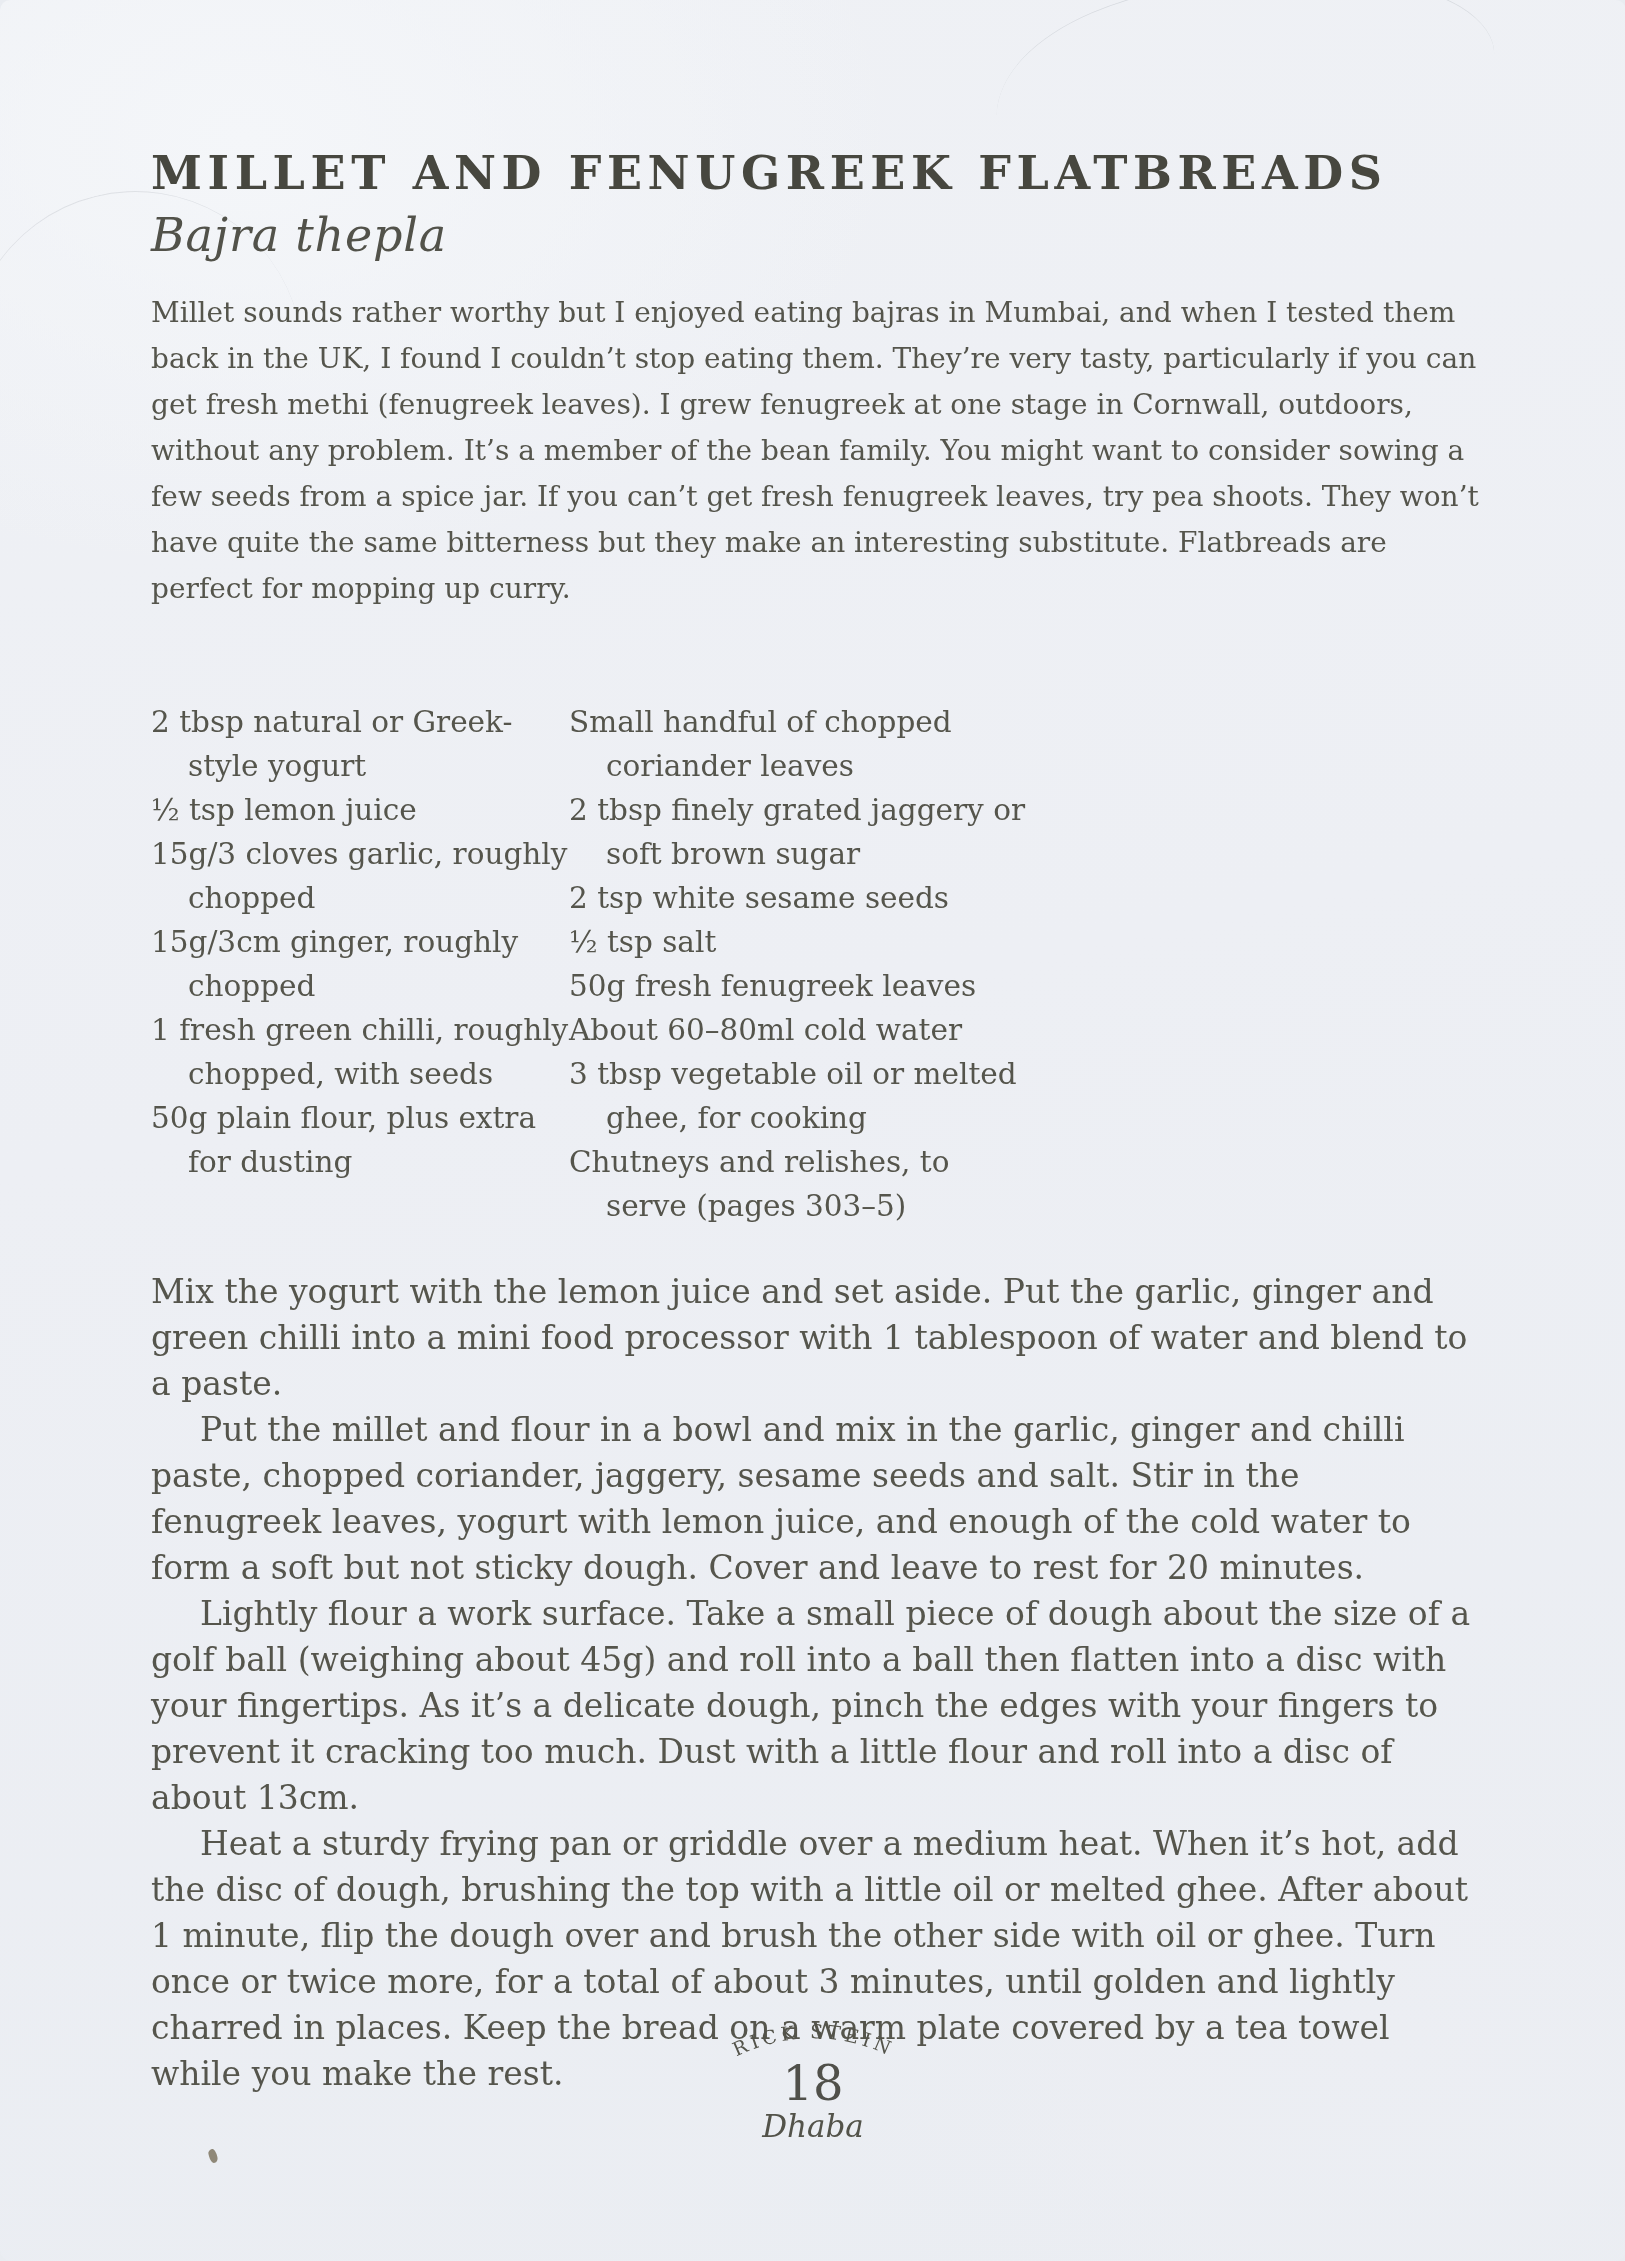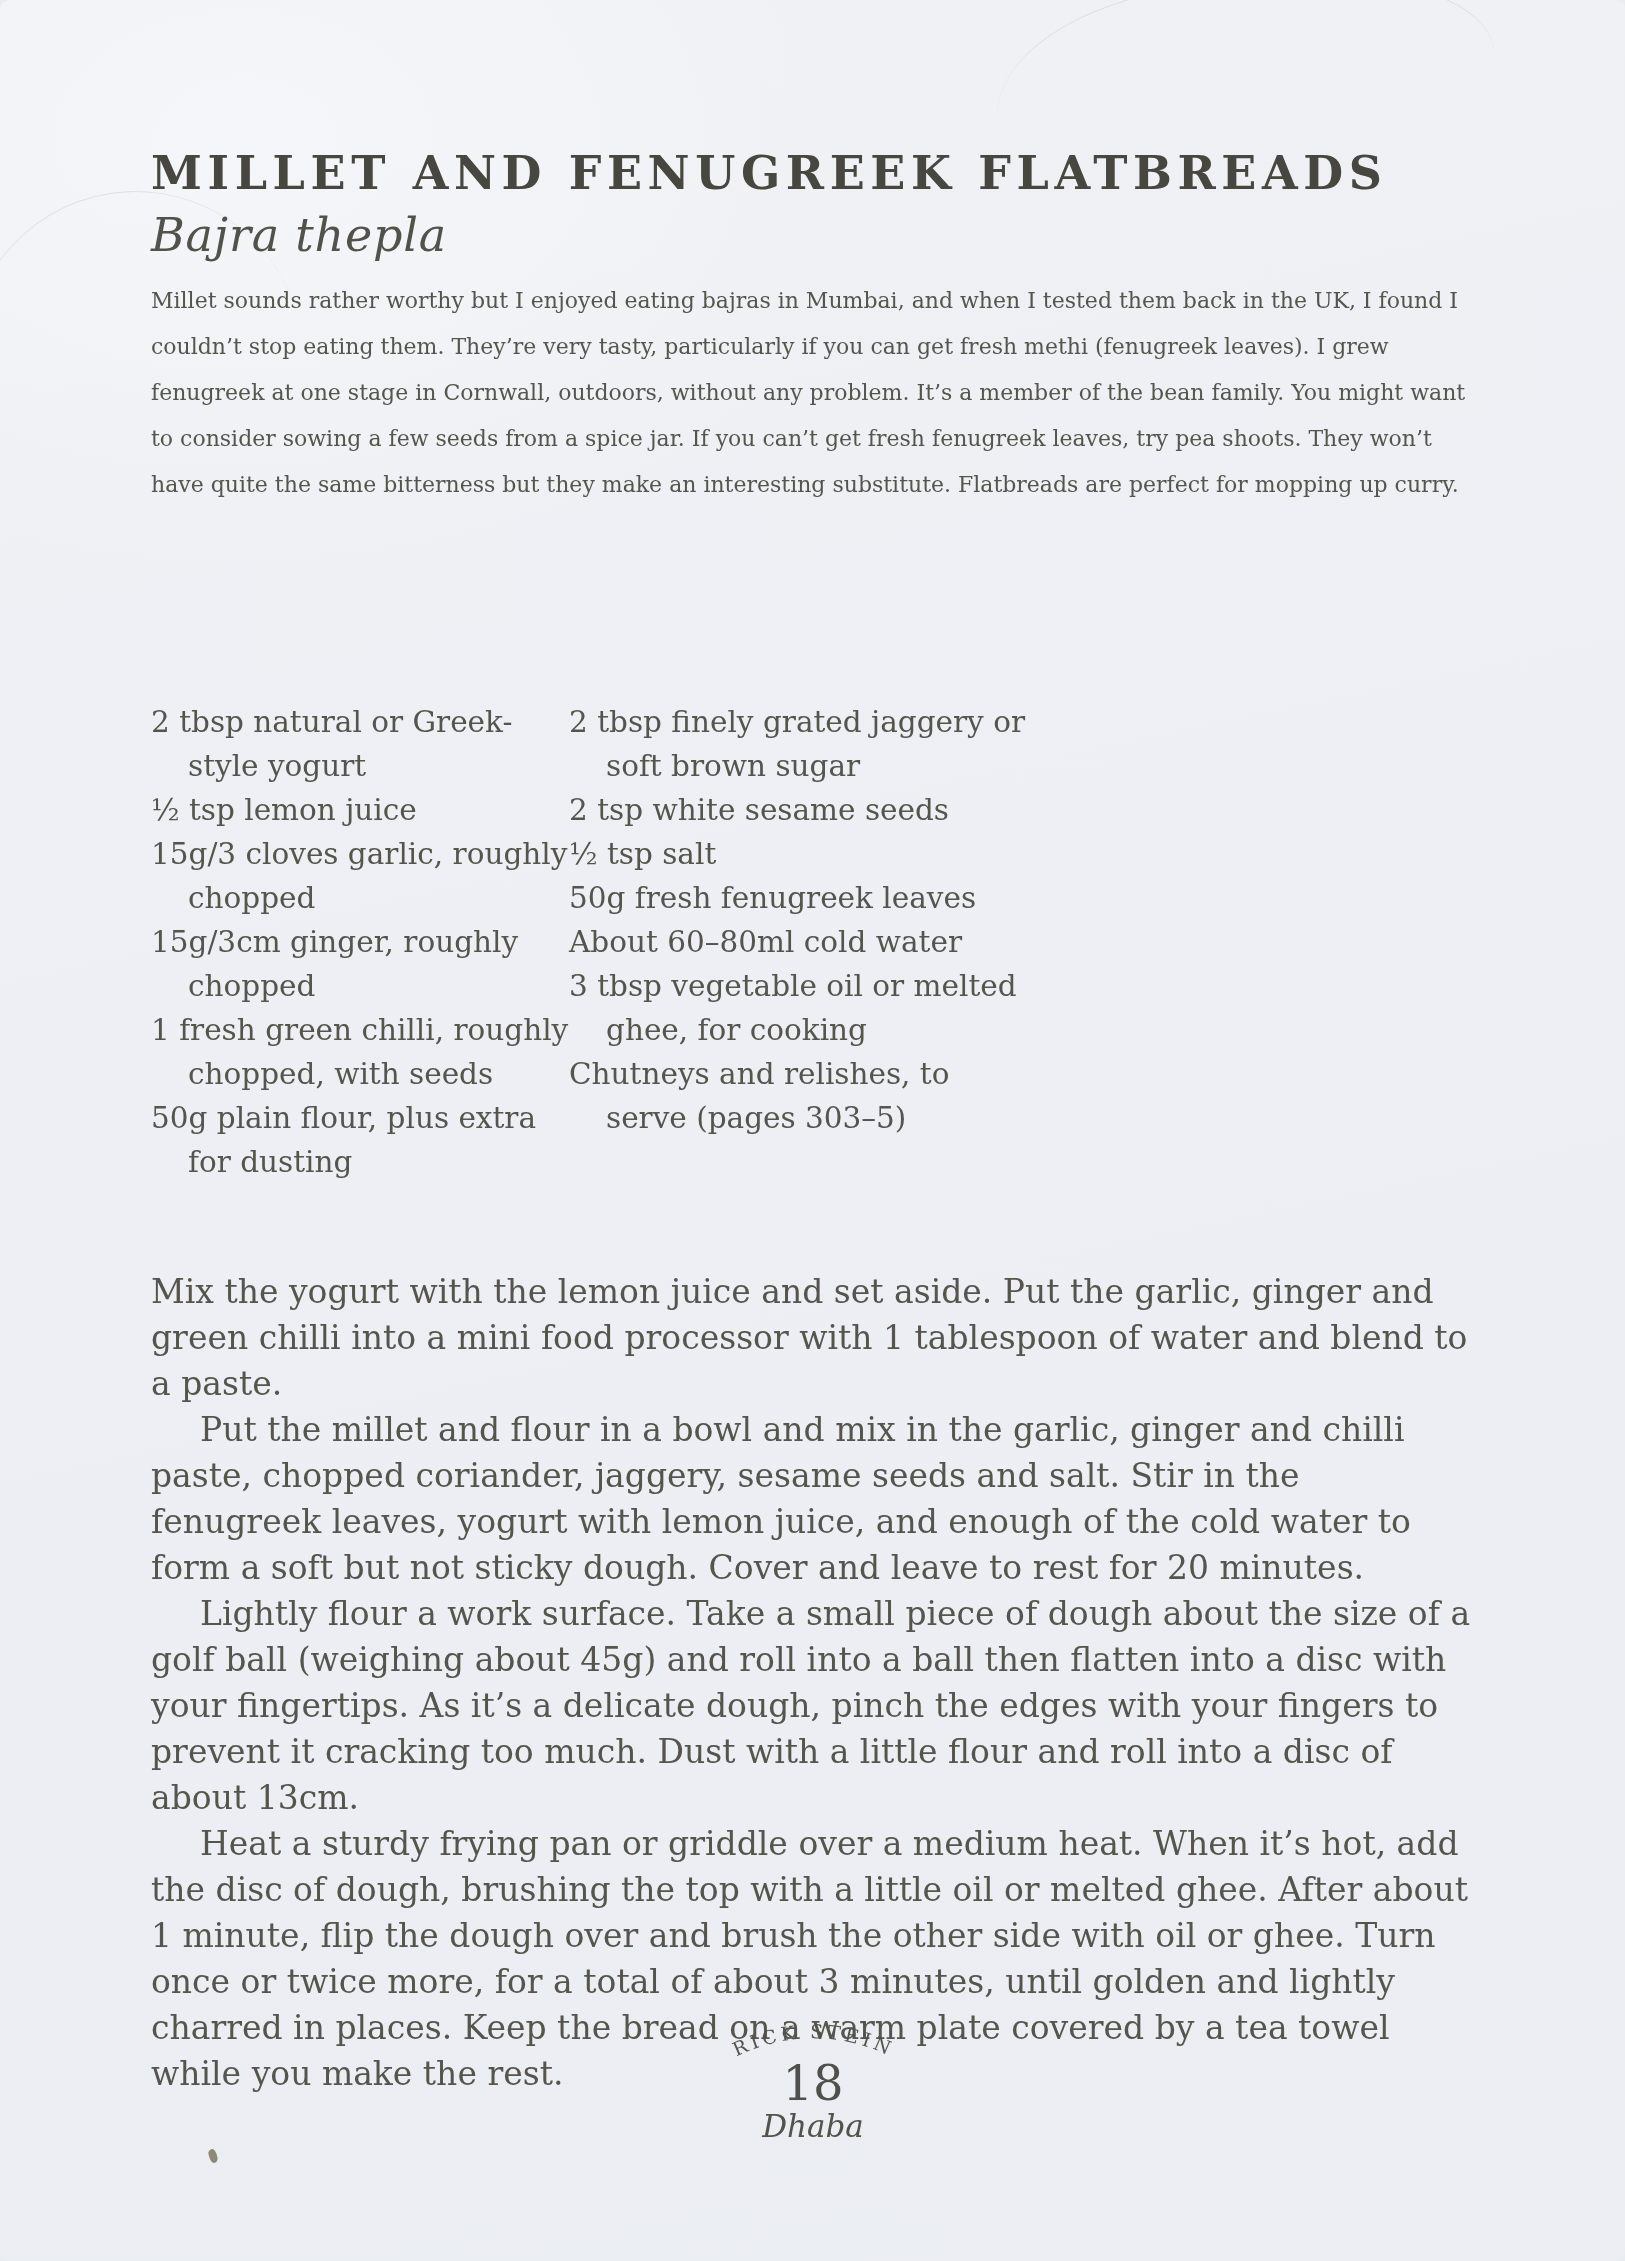--- a/index.html
+++ b/index.html
@@ -37,22 +37,22 @@
   .title {
     font-size: 46px; font-weight: bold; letter-spacing: 5.6px;
     color: #47473f; line-height: 56px; white-space: nowrap;
   }
   .subtitle {
     font-size: 46px; font-style: italic; font-weight: normal;
     color: #52524a; line-height: 59px; margin-top: 4.8px; letter-spacing: 0.8px;
   }
 
   .intro {
-    position: absolute; left: 151px; top: 278px; width: 1329px;
-    font-size: 22px; line-height: 46px;
+    position: absolute; left: 151px; top: 290px; width: 1329px;
+    font-size: 28px; line-height: 46px;
   }
 
   .ingredients { position: absolute; left: 151px; top: 700px; width: 1339px; display: flex; }
   .col-meta  { width: 317px; flex: none; }
   .col-ing-1 { width: 418px; flex: none; margin-left: 81px; }
   .col-ing-2 { width: 470px; flex: none; margin-left: 32px; }
 
   .meta-heading {
     font-size: 26px; font-weight: bold; letter-spacing: 4.8px;
     color: #47473f; line-height: 37px;
@@ -106,20 +106,21 @@
     <ul class="ing-list col-ing-1">
       <li>2 tbsp natural or Greek-style yogurt</li>
       <li>½ tsp lemon juice</li>
       <li>15g/3 cloves garlic, roughly chopped</li>
       <li>15g/3cm ginger, roughly chopped</li>
       <li>1 fresh green chilli, roughly chopped, with seeds</li>
       <li>50g plain flour, plus extra for dusting</li>
     </ul>
 
     <ul class="ing-list col-ing-2">
+      <li>Small handful of chopped coriander leaves</li>
       <li>2 tbsp finely grated jaggery or soft brown sugar</li>
       <li>2 tsp white sesame seeds</li>
       <li>½ tsp salt</li>
       <li>50g fresh fenugreek leaves</li>
       <li>About 60–80ml cold water</li>
       <li>3 tbsp vegetable oil or melted ghee, for cooking</li>
       <li>Chutneys and relishes, to serve (pages 303–5)</li>
     </ul>
 
   </div>

